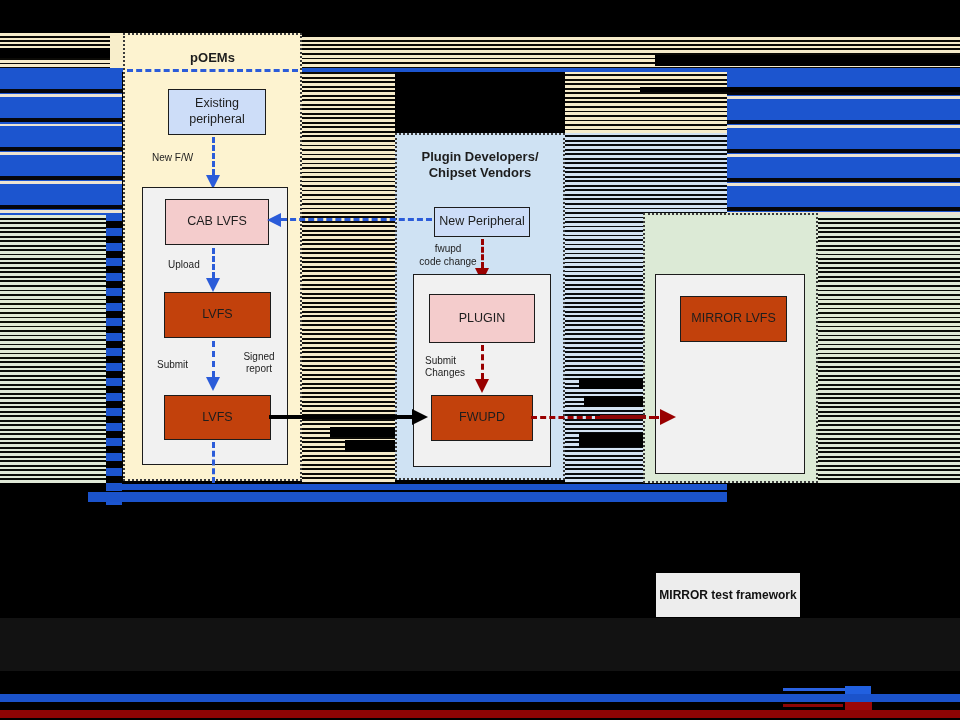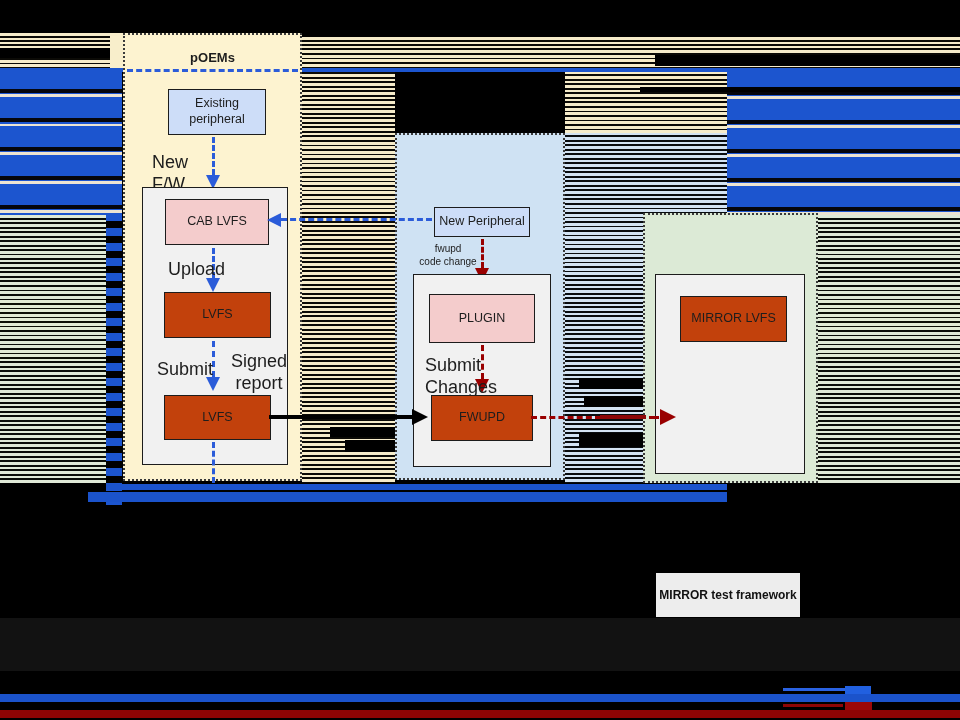--- a/index.html
+++ b/index.html
@@ -16,21 +16,21 @@
   .blackbar{background:#000;}
   
   .panel{border:2px dotted #3a3a3a;}
   .cont {background:#f1f1f1;border:1.5px solid #1c1c1c;}
   .box  {border:1.5px solid #1c1c1c;display:flex;align-items:center;justify-content:center;
          text-align:center;font-size:12.5px;line-height:1.25;}
   .bx-blue {background:#cdddf8;}
   .bx-pink {background:#f4cccc;}
   .bx-green{background:#c2410c;}
   .ptitle{font-weight:bold;font-size:13px;text-align:center;line-height:1.2;}
-  .lbl{font-size:18px;line-height:1.2;}
+  .lbl{font-size:10px;line-height:1.2;}
   .lbl-sm{font-size:10px;line-height:1.25;text-align:center;}
   .vdash-blue{width:0;border-left:3px dashed #2b5cd9;}
   .vdash-red {width:0;border-left:3px dashed #990000;}
   .hdash-blue{height:0;border-top:3px dashed #2b5cd9;}
   .hdash-red {height:0;border-top:3px dashed #990000;}
   .tri{width:0;height:0;}
   .tri-down-blue{border-left:7px solid transparent;border-right:7px solid transparent;border-top:14px solid #2b5cd9;}
   .tri-down-red {border-left:7px solid transparent;border-right:7px solid transparent;border-top:14px solid #990000;}
   .tri-left-blue{border-top:7px solid transparent;border-bottom:7px solid transparent;border-right:14px solid #2b5cd9;}
   .tri-right-black{border-top:8px solid transparent;border-bottom:8px solid transparent;border-left:16px solid #000;}
@@ -85,20 +85,22 @@
     <div class="abs vdash-blue" style="left:87px;top:306px;height:36px;"></div>
     <div class="abs tri tri-down-blue" style="left:81px;top:342px;"></div>
     <div class="abs lbl" style="left:32px;top:324px;width:46px;">Submit</div>
     <div class="abs lbl pre" style="left:101px;top:316px;width:66px;text-align:center;">Signed
 report</div>
     <div class="abs box bx-green" style="left:39px;top:360px;width:107px;height:45px;">LVFS</div>
     <div class="abs vdash-blue" style="left:87px;top:407px;height:41px;"></div>
   </div>
 
   <div class="abs panel" style="left:395px;top:133px;width:170px;height:347px;background:#cfe2f3;">
+    <div class="abs ptitle pre" style="left:0px;top:14px;width:166px;">Plugin Developers/
+Chipset Vendors</div>
     <div class="abs box bx-blue" style="left:37px;top:72px;width:96px;height:30px;">New Peripheral</div>
     <div class="abs vdash-red" style="left:84px;top:104px;height:29px;"></div>
     <div class="abs tri tri-down-red" style="left:78px;top:133px;"></div>
     <div class="abs lbl-sm pre" style="left:22px;top:108px;width:58px;">fwupd
 code change</div>
     <div class="abs cont" style="left:16px;top:139px;width:138px;height:193px;"></div>
     <div class="abs box bx-pink" style="left:32px;top:159px;width:106px;height:49px;">PLUGIN</div>
     <div class="abs vdash-red" style="left:84px;top:210px;height:34px;"></div>
     <div class="abs tri tri-down-red" style="left:78px;top:244px;"></div>
     <div class="abs lbl pre" style="left:28px;top:220px;width:54px;">Submit

